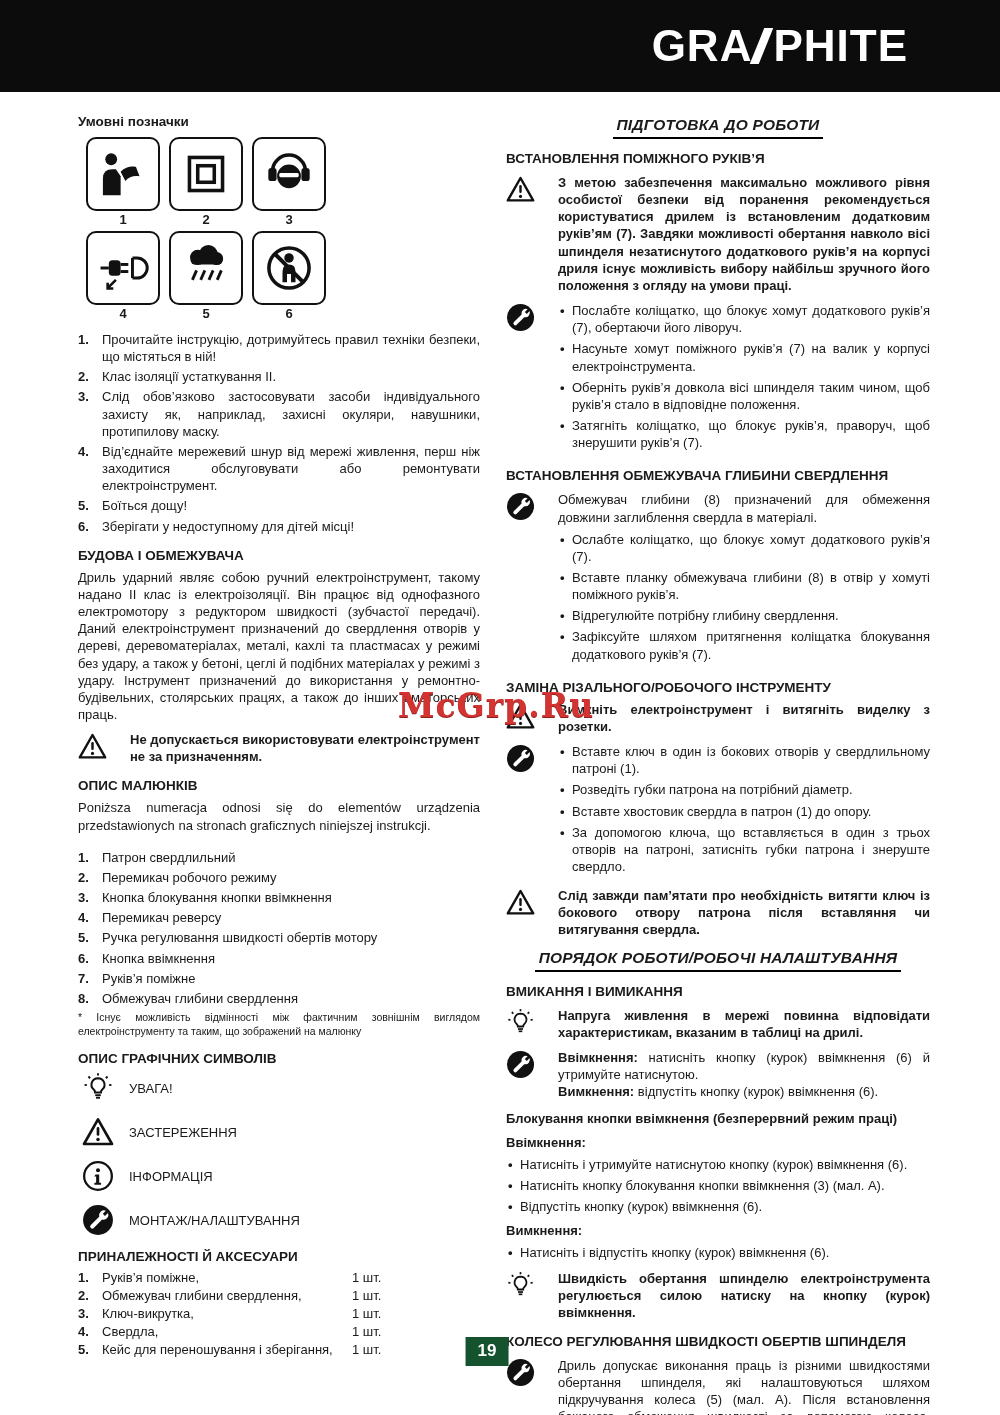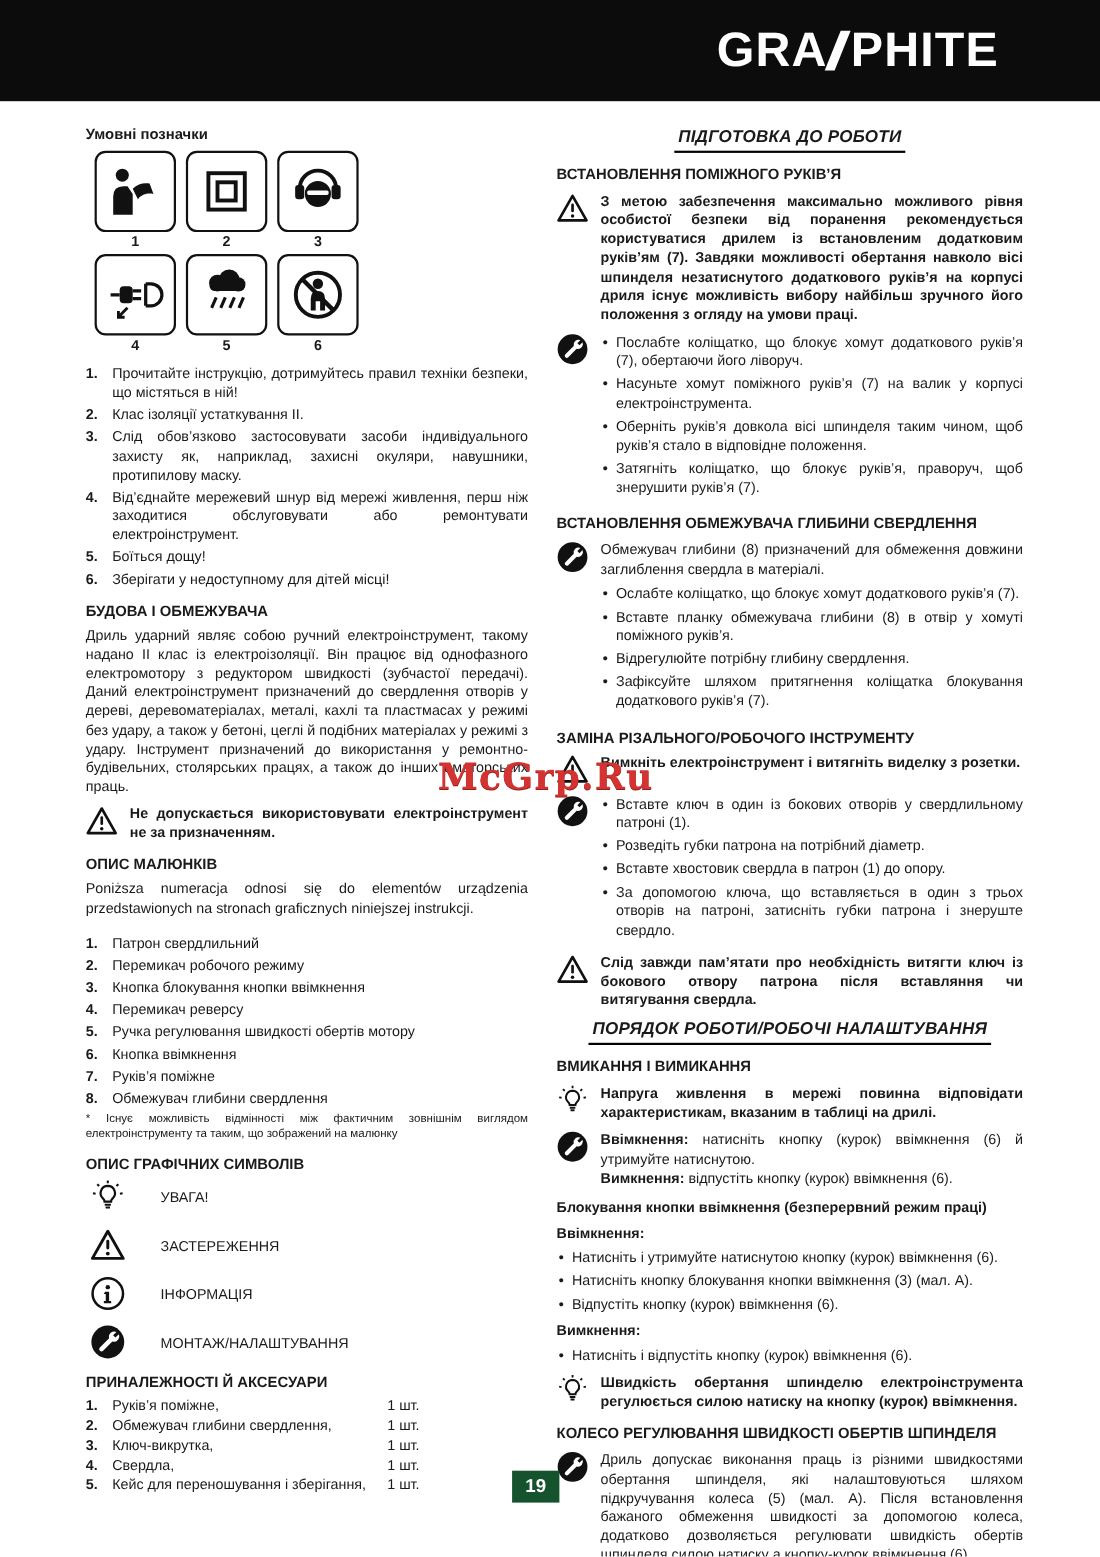--- a/index.html
+++ b/index.html
@@ -23,29 +23,29 @@
   .picto-grid { display:grid; grid-template-columns:repeat(3,74px); column-gap:9px; row-gap:4px; margin:2px 0 10px 8px; }
   .picto { text-align:center; }
   .picto-box { width:74px; height:74px; border:2.5px solid #111; border-radius:10px; display:flex; align-items:center; justify-content:center; background:#fff; }
   .picto-box svg { width:52px; height:52px; }
   .picto-num { font-weight:bold; font-size:13px; margin-top:1px; }
   
   .nrow { display:flex; margin-bottom:3px; }
   .nrow .num { width:24px; flex:none; font-weight:bold; font-size:13px; line-height:1.32; }
   .nrow .li-text { flex:1; }
   
-  .icon-row { display:flex; gap:10px; margin:8px 0; }
+  .icon-row { display:flex; gap:22px; margin:8px 0; }
   .icon-col { width:30px; flex:none; padding-top:1px; }
   .ic { width:29px; height:29px; display:block; }
   .icon-body { flex:1; min-width:0; }
   
   .bli { position:relative; padding-left:14px; margin-bottom:4px; font-size:13px; line-height:1.32; text-align:justify; }
   .bli::before { content:"•"; position:absolute; left:2px; top:0; font-weight:bold; }
   
-  .gs-row { display:flex; align-items:center; gap:32px; margin:6px 0 12px 4px; }
+  .gs-row { display:flex; align-items:center; gap:15px; margin:6px 0 12px 4px; }
   .gs-row .ic { width:32px; height:32px; }
   .gs-label { font-size:13px; }
   
   .acc-row { display:flex; font-size:13px; margin-bottom:3px; }
   .acc-row .num { width:24px; flex:none; font-weight:bold; }
   .acc-text { flex:1; }
   .acc-qty { width:128px; flex:none; }
   
   .main-h { text-align:center; margin:2px 0 12px; }
   .main-h span { display:inline-block; font-size:15.5px; font-weight:bold; font-style:italic; border-bottom:2.5px solid #000; padding:0 4px 3px; letter-spacing:.2px; }

